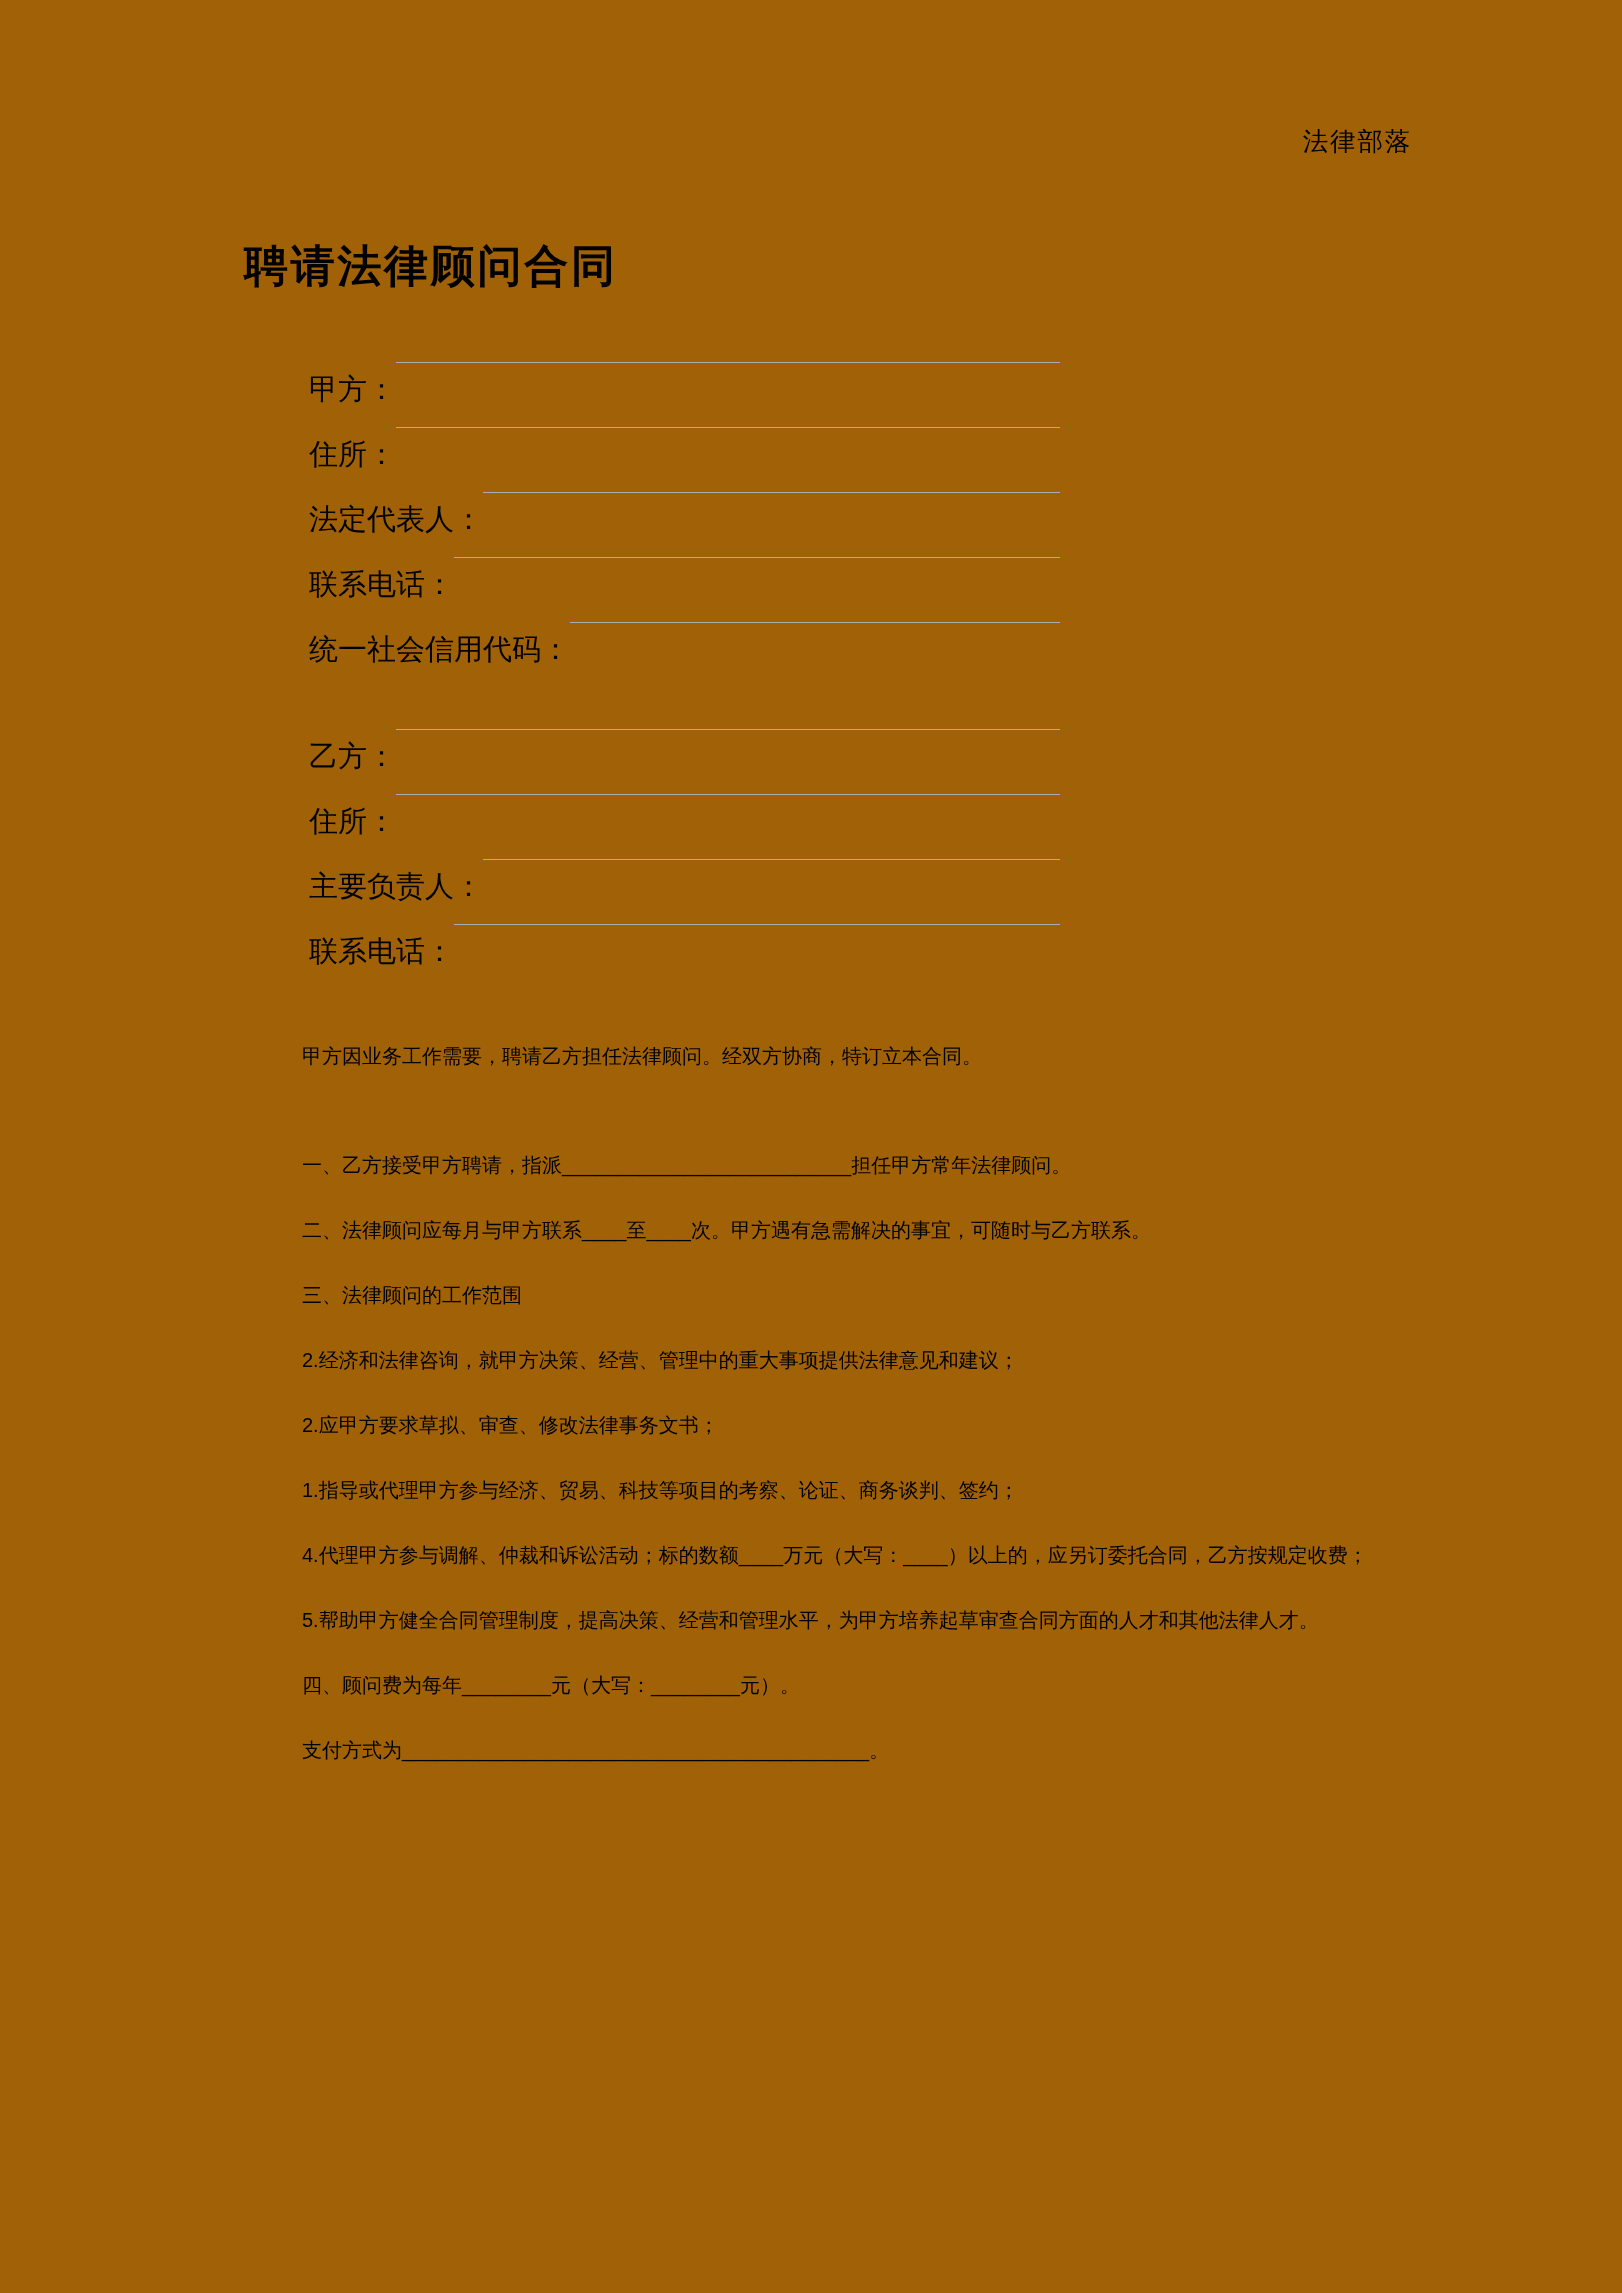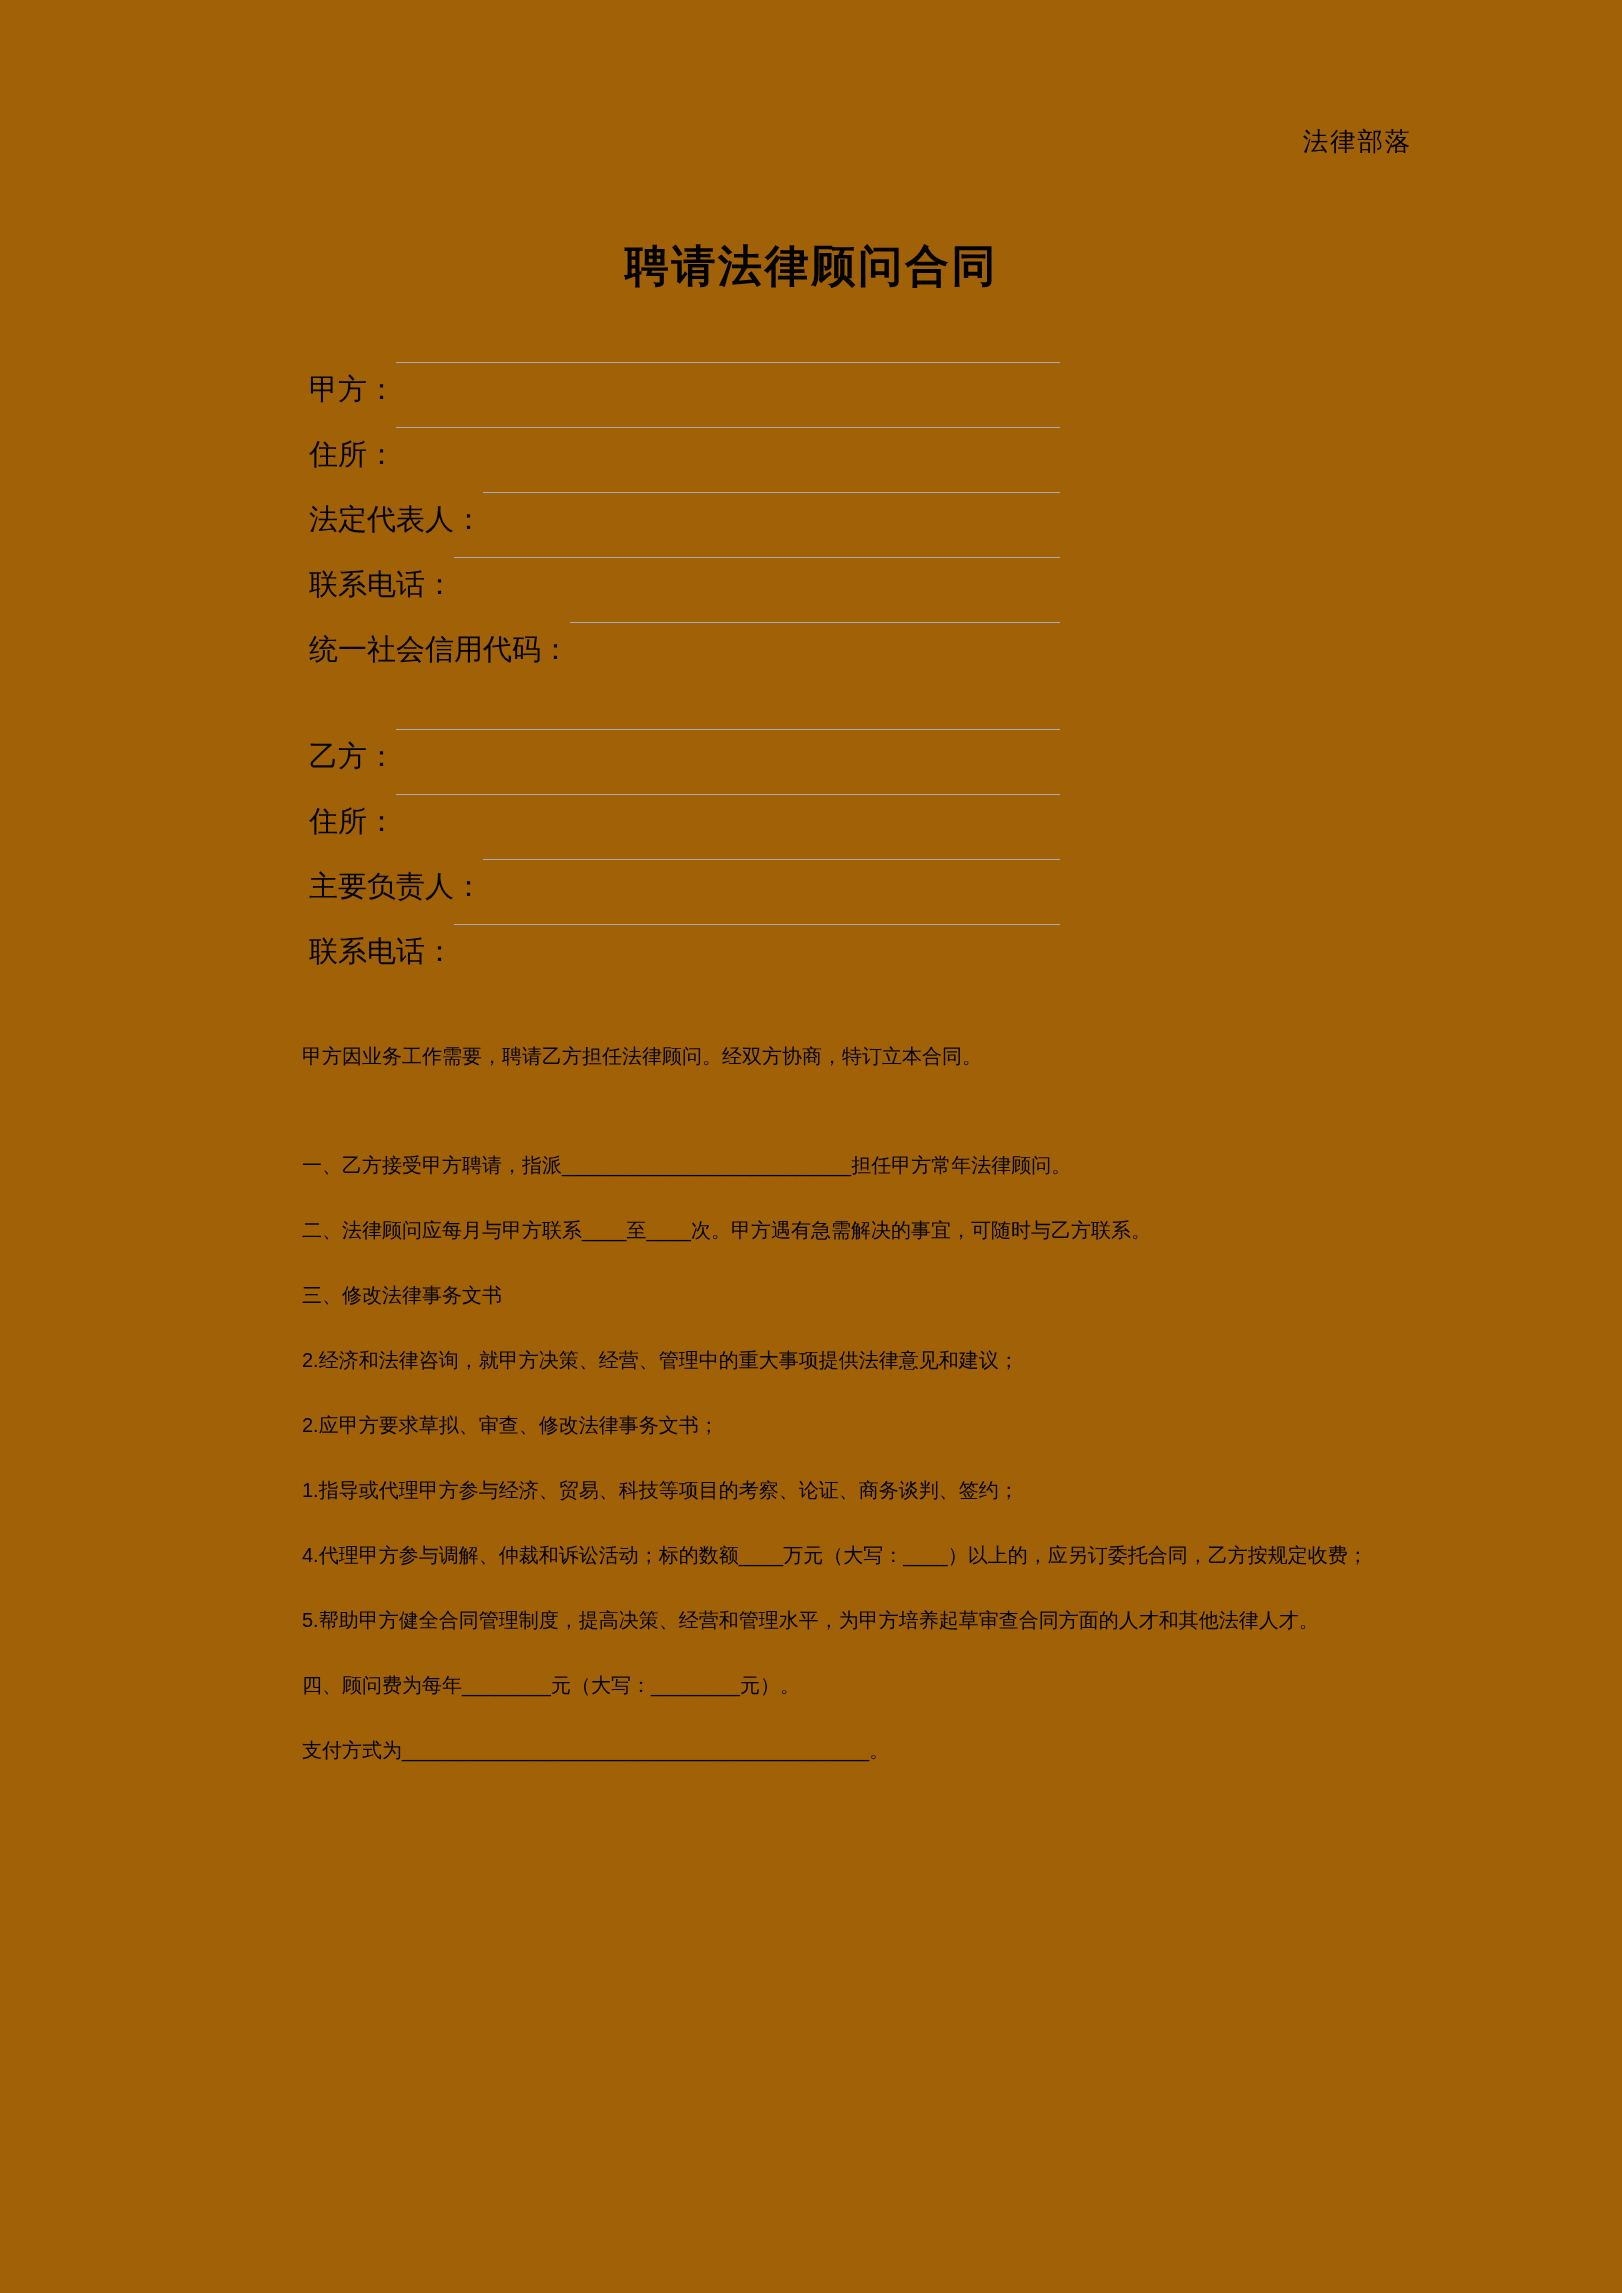--- a/index.html
+++ b/index.html
@@ -19,21 +19,21 @@
   }
   .watermark {
     position: absolute;
     top: 124px;
     right: 211px;
     font-size: 25.5px;
     letter-spacing: 1.8px;
     color: #000000;
   }
   .title {
-    text-align: center;
+    text-align: left;
     font-size: 44px;
     font-weight: bold;
     letter-spacing: 2.7px;
     line-height: 1;
   }
   .fields {
     margin-top: 69px;
     padding-left: 65px;
   }
   .fields.group-gap { margin-top: 42px; }
@@ -110,21 +110,21 @@
     <div class="field-row">
       <span class="field-label">联系电话：</span>
       <span class="field-line"></span>
     </div>
   </div>
 
   <div class="body-text">
     <p class="para">甲方因业务工作需要，聘请乙方担任法律顾问。经双方协商，特订立本合同。</p>
     <p class="para gap-top">一、乙方接受甲方聘请，指派__________________________担任甲方常年法律顾问。</p>
     <p class="para">二、法律顾问应每月与甲方联系____至____次。甲方遇有急需解决的事宜，可随时与乙方联系。</p>
-    <p class="para">三、修改法律事务文书</p>
+    <p class="para">三、法律顾问的工作范围</p>
     <p class="para">2.经济和法律咨询，就甲方决策、经营、管理中的重大事项提供法律意见和建议；</p>
     <p class="para">2.应甲方要求草拟、审查、修改法律事务文书；</p>
     <p class="para">1.指导或代理甲方参与经济、贸易、科技等项目的考察、论证、商务谈判、签约；</p>
     <p class="para">4.代理甲方参与调解、仲裁和诉讼活动；标的数额____万元（大写：____）以上的，应另订委托合同，乙方按规定收费；</p>
     <p class="para">5.帮助甲方健全合同管理制度，提高决策、经营和管理水平，为甲方培养起草审查合同方面的人才和其他法律人才。</p>
     <p class="para">四、顾问费为每年________元（大写：________元）。</p>
     <p class="para">支付方式为__________________________________________。</p>
   </div>
 
 </div>

